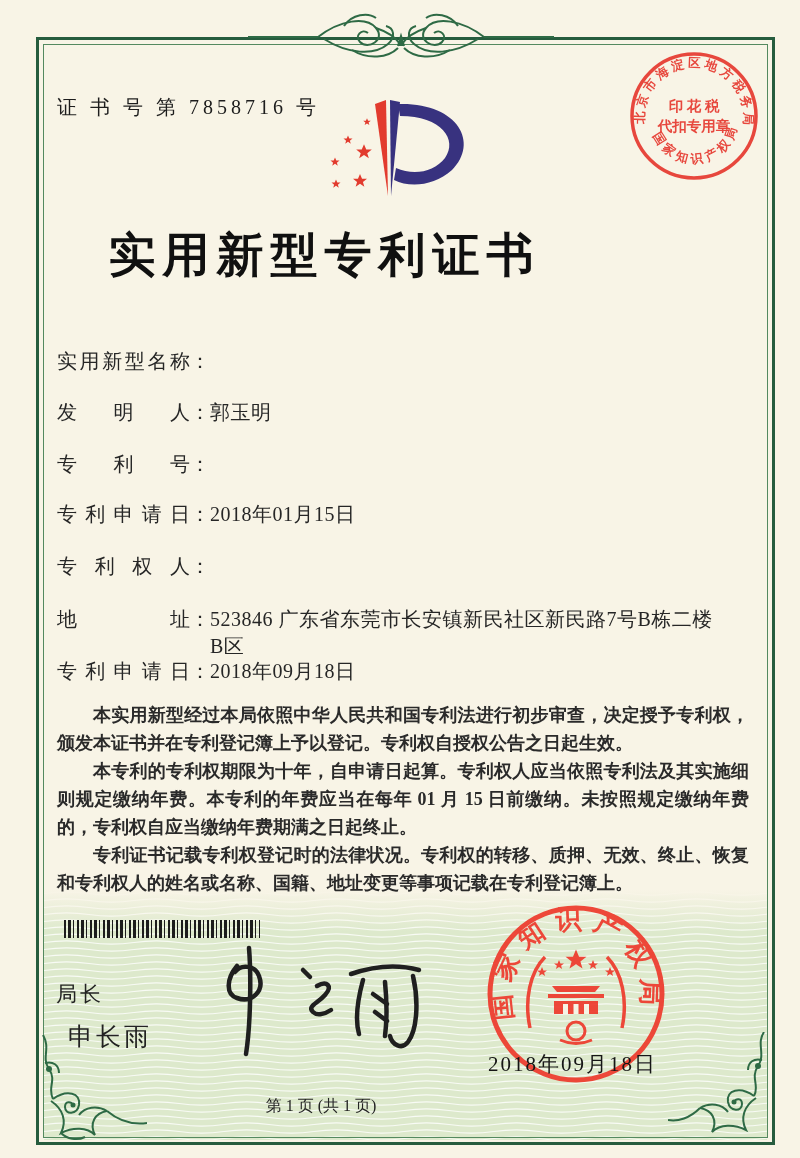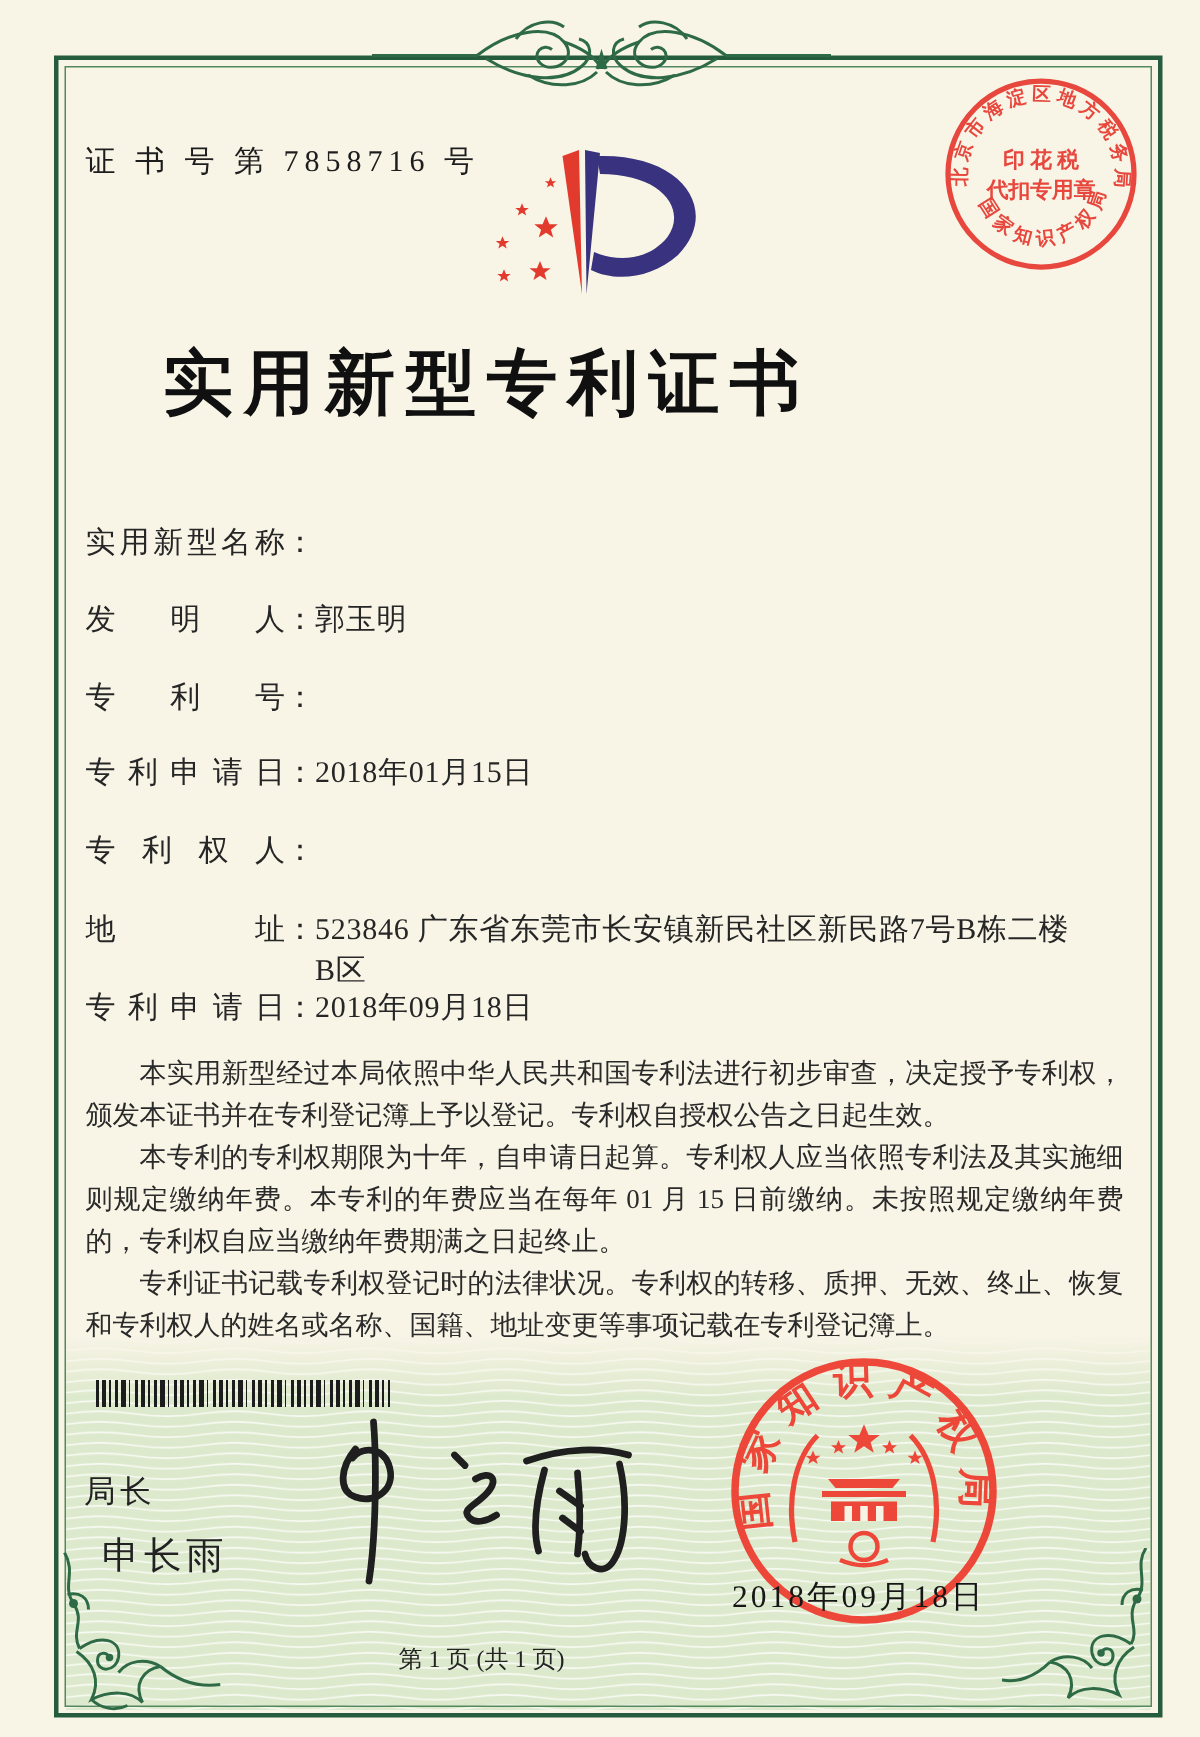--- a/index.html
+++ b/index.html
@@ -24,21 +24,21 @@
   
   .row{position:absolute;left:57px;width:700px;font-size:20px;color:#262626;z-index:3;
        display:flex;align-items:flex-start;}
   .lbl{display:inline-block;width:133px;text-align:justify;text-align-last:justify;flex:0 0 133px;}
   .colon{flex:0 0 auto;}
   .val{flex:0 0 auto;max-width:515px;letter-spacing:.5px;}
   .grant-right{position:absolute;left:413px;top:0;white-space:nowrap;}
   
   .body-text{left:57px;top:701px;width:692px;font-size:18px;line-height:28px;color:#2a2a2a;
              text-align:justify;z-index:3;}
-  .body-text p{margin:0;text-indent:2em;}
+  .body-text p{margin:0;text-indent:2em;font-weight:bold;}
   
   .barcode{left:64px;top:920px;width:196px;height:18px;z-index:3;
      background:repeating-linear-gradient(90deg,#1c1c1c 0 2px,rgba(0,0,0,0) 2px 4px,
         #1c1c1c 4px 7px,rgba(0,0,0,0) 7px 9px,#1c1c1c 9px 10px,rgba(0,0,0,0) 10px 13px);}
   .commissioner-title{left:56px;top:980px;font-size:21px;letter-spacing:3px;z-index:3;}
   .commissioner-name{left:68px;top:1020px;font-size:25px;letter-spacing:3px;z-index:3;}
   .signature{left:185px;top:940px;z-index:4;}
   .main-seal{left:482px;top:900px;z-index:3;opacity:.92;}
   .seal-date{left:488px;top:1050px;font-size:21px;letter-spacing:2px;color:#161616;z-index:4;}
   .page-footer{left:0;top:1096px;width:642px;text-align:center;font-size:16px;color:#242424;z-index:3;}

